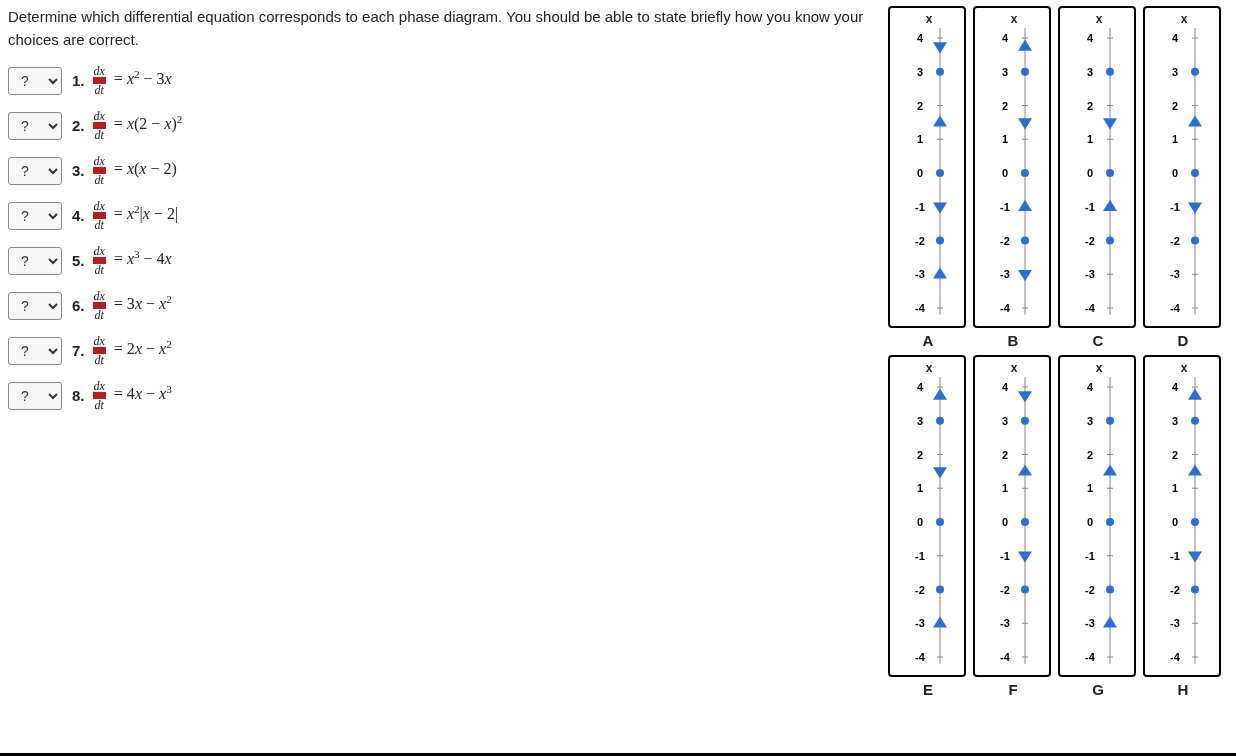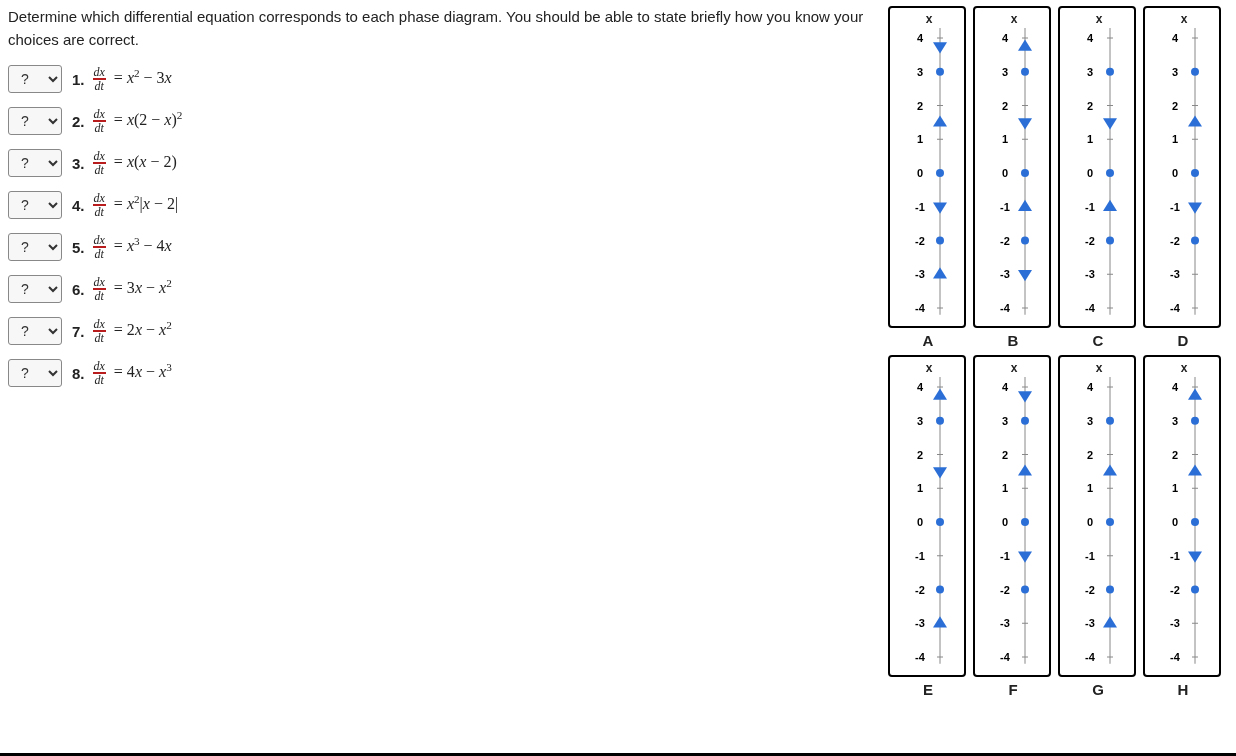--- a/index.html
+++ b/index.html
@@ -24,21 +24,21 @@
     font-family: inherit;
     font-size: 14px;
     padding: 4px 8px;
     margin-right: 10px;
     min-width: 54px;
     color: #333;
   }
   .qnum { font-weight: bold; margin-right: 8px; }
   .eq { font-family: "Cambria Math", Georgia, serif; font-size: 16px; }
   .frac { display: inline-block; vertical-align: middle; text-align: center; font-size: 12px; line-height: 1; margin-right: 4px; }
-  .frac .top { border-bottom: 2px solid #b91c1c; padding: 0 1px; text-align: right; }
+  .frac .top { border-bottom: 7px solid #b91c1c; padding: 0 1px; text-align: right; }
   .frac .bot { padding: 0 1px; font-family: Liberation Serif, serif; }
   .right-col { width: 340px; }
   .grid { display: grid; grid-template-columns: repeat(4, 80px); column-gap: 5px; row-gap: 6px; }
   .pd-wrap { text-align: center; }
   .pd-box {
     border: 2px solid #000;
     border-radius: 4px;
     background: #fff;
     width: 78px;
     height: 322px;

